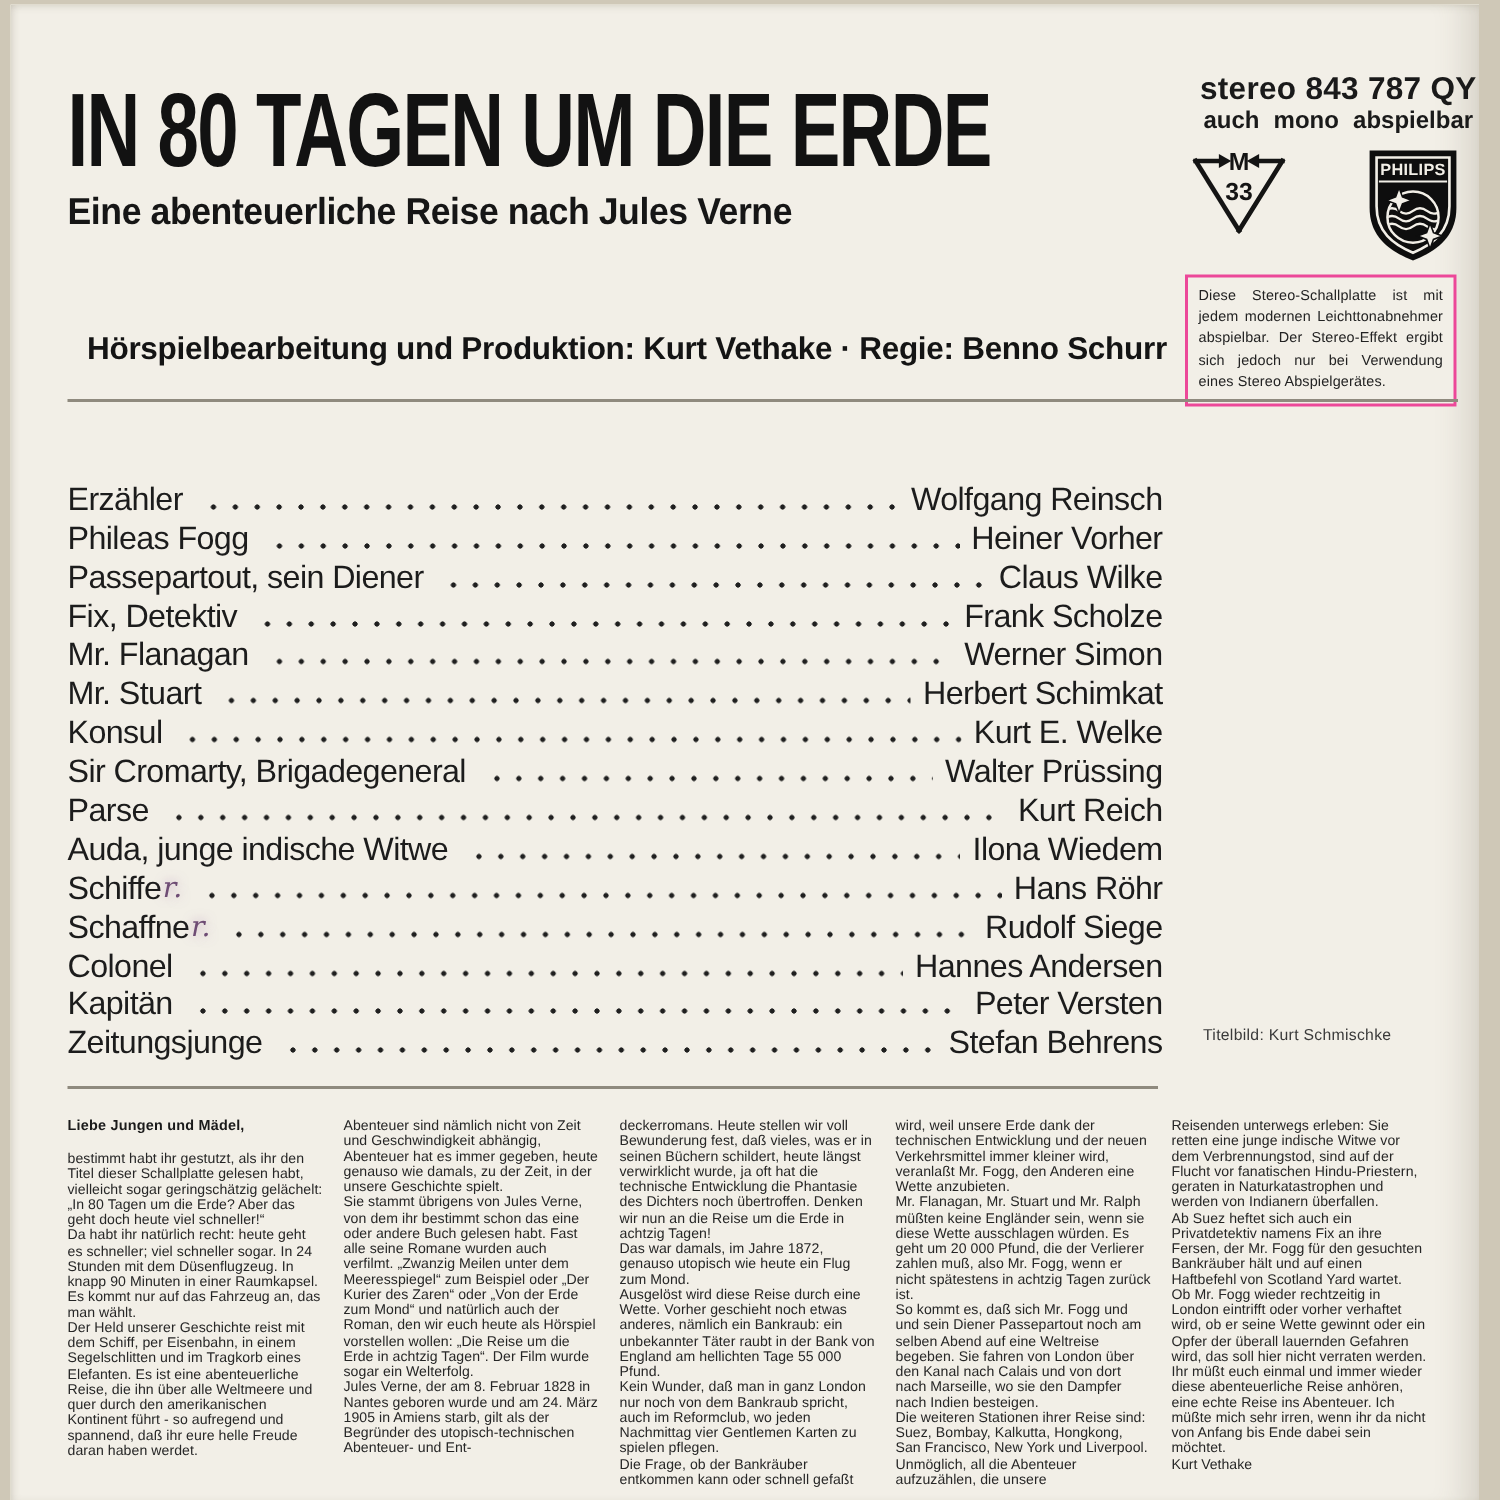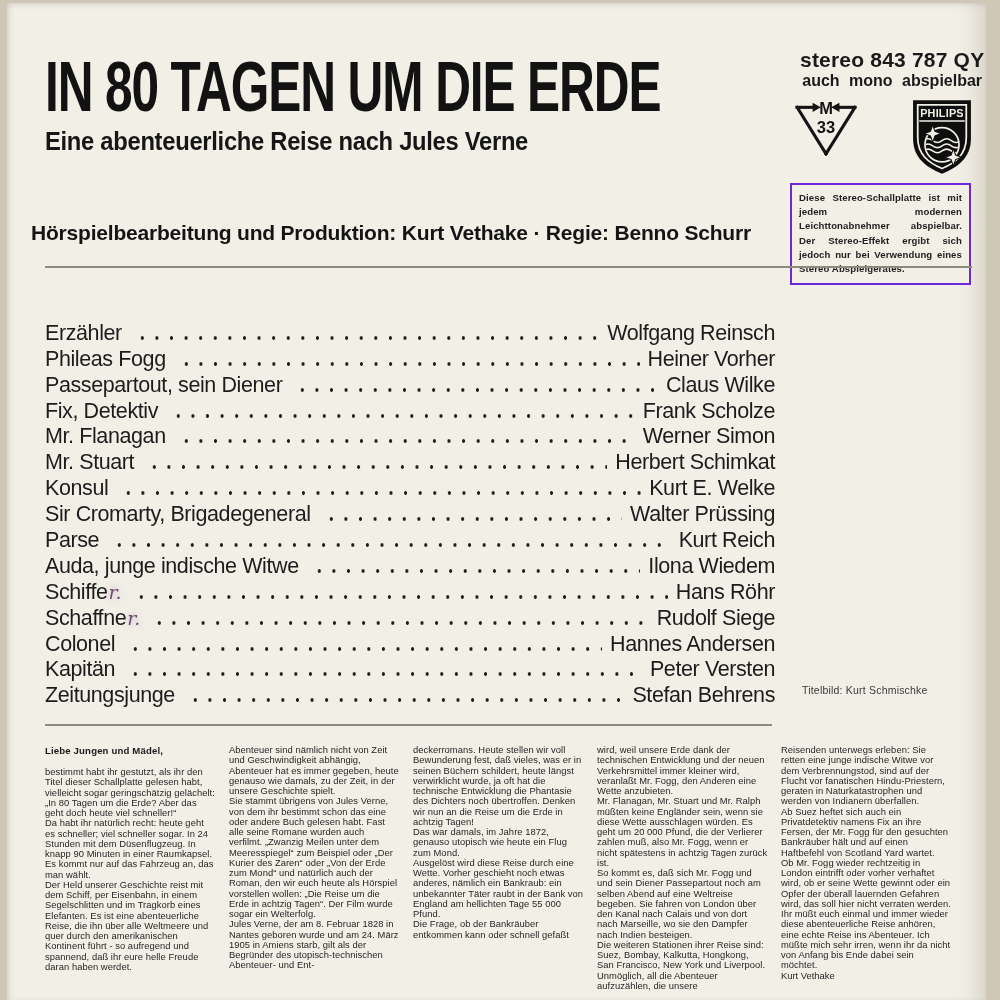--- a/index.html
+++ b/index.html
@@ -35,28 +35,28 @@
   .catalog{
     left:793px;top:45px;font-weight:bold;line-height:1.12;
   }
   .catalog .cat-no{font-size:21px;letter-spacing:.2px;white-space:nowrap;}
   .catalog .cat-mono{font-size:16px;word-spacing:5px;white-space:nowrap;text-align:center;}
 
   .logos{left:786px;top:96px;width:180px;height:78px;display:flex;justify-content:space-between;align-items:flex-start;}
 
   .stereo-box{
     left:783px;top:180px;width:163px;
-    border:2px solid #6d28d9;background:#f2efe7;
+    border:2px solid #ec4899;background:#f2efe7;
     padding:6px 7px 7px 7px;
-    font-size:9.6px;font-weight:bold;line-height:1.48;
+    font-size:9.6px;font-weight:normal;line-height:1.48;
     text-align:justify;letter-spacing:.1px;color:#222;
   }
 
   .credit-line{
-    left:24px;top:218px;
+    left:51px;top:218px;
     font-size:21px;font-weight:bold;letter-spacing:-.2px;
     white-space:nowrap;color:#141414;
   }
   .rule{background:#8f8a7e;height:2px;}
   .rule1{left:38px;top:263px;width:927px;}
   .rule2{left:38px;top:721px;width:727px;}
 
   
   .cast{left:38px;top:285px;width:730px;margin-top:32px;}
   .cast-row{display:flex;height:25.9px;align-items:flex-end;}
@@ -283,20 +283,21 @@
         </div>
         <div class="col-signature"></div>
       </div>
 
       <div class="liner-col">
         <div class="col-heading"></div>
         <div class="col-body">
           <p>deckerromans. Heute stellen wir voll Bewunderung fest, daß vieles, was er in seinen Büchern schildert, heute längst verwirklicht wurde, ja oft hat die technische Entwicklung die Phantasie des Dichters noch übertroffen. Denken wir nun an die Reise um die Erde in achtzig Tagen!</p>
           <p>Das war damals, im Jahre 1872, genauso utopisch wie heute ein Flug zum Mond.</p>
           <p>Ausgelöst wird diese Reise durch eine Wette. Vorher geschieht noch etwas anderes, nämlich ein Bankraub: ein unbekannter Täter raubt in der Bank von England am hellichten Tage 55 000 Pfund.</p>
+          <p>Kein Wunder, daß man in ganz London nur noch von dem Bankraub spricht, auch im Reformclub, wo jeden Nachmittag vier Gentlemen Karten zu spielen pflegen.</p>
           <p>Die Frage, ob der Bankräuber entkommen kann oder schnell gefaßt</p>
         </div>
         <div class="col-signature"></div>
       </div>
 
       <div class="liner-col">
         <div class="col-heading"></div>
         <div class="col-body">
           <p>wird, weil unsere Erde dank der technischen Entwicklung und der neuen Verkehrsmittel immer kleiner wird, veranlaßt Mr. Fogg, den Anderen eine Wette anzubieten.</p>
           <p>Mr. Flanagan, Mr. Stuart und Mr. Ralph müßten keine Engländer sein, wenn sie diese Wette ausschlagen würden. Es geht um 20 000 Pfund, die der Verlierer zahlen muß, also Mr. Fogg, wenn er nicht spätestens in achtzig Tagen zurück ist.</p>

